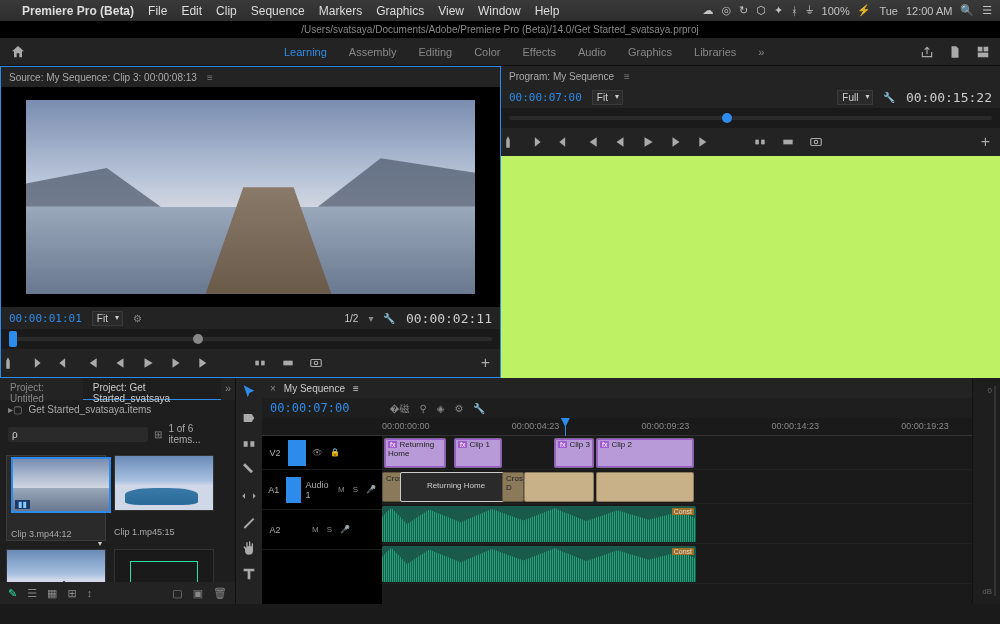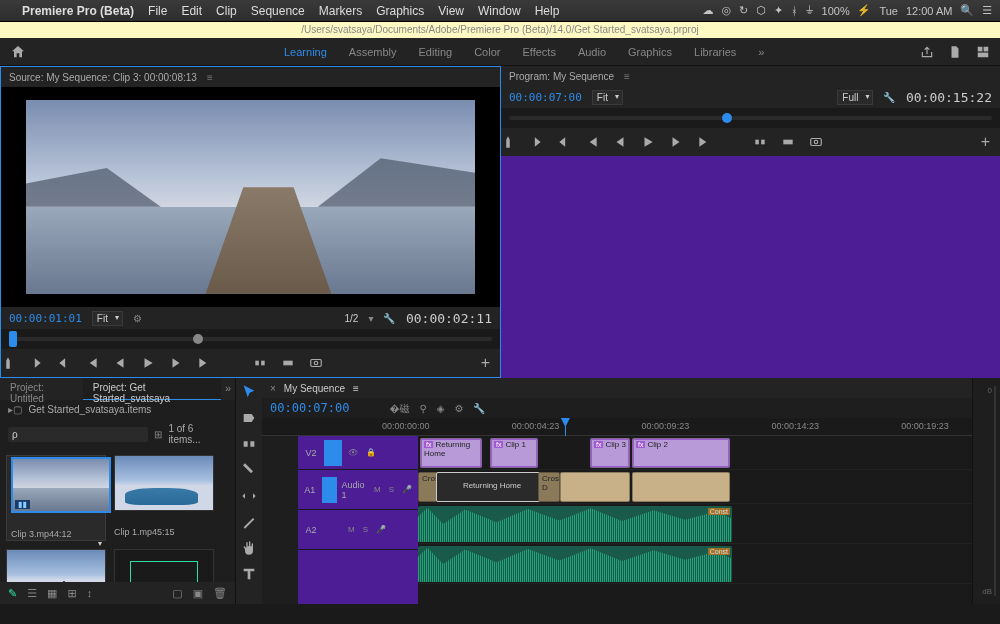--- a/index.html
+++ b/index.html
@@ -2,32 +2,32 @@
 <html><head>
 <meta charset="utf-8">
 <style>
 * { margin: 0; padding: 0; box-sizing: border-box; font-family: -apple-system, "Segoe UI", sans-serif; }
 body { background: #1a1a1a; color: #ccc; font-size: 11px; overflow: hidden; width: 1000px; height: 624px; }
 .menubar { height: 22px; background: linear-gradient(#3a3a3a,#2d2d2d); display: flex; align-items: center; padding: 0 8px; gap: 14px; color: #ddd; font-size: 12px; border-bottom: 1px solid #000; }
 .menubar .app { font-weight: 600; }
 .menubar .spacer { flex: 1; }
 .menubar .status { display: flex; gap: 8px; align-items: center; font-size: 11px; }
 .menubar .status span { opacity: .85; }
-.pathbar { height: 16px; background: #fef9c3; color: #888; font-size: 10px; text-align: center; line-height: 16px; }
+.pathbar { height: 16px; background: #000000; color: #888; font-size: 10px; text-align: center; line-height: 16px; }
 .workspacebar { height: 28px; background: #232323; display: flex; align-items: center; padding: 0 10px; gap: 18px; border-bottom: 1px solid #111; }
 .workspacebar .home { width: 16px; height: 16px; color: #aaa; }
 .workspacebar .tabs { display: flex; gap: 22px; margin-left: 240px; font-size: 11px; }
 .workspacebar .tabs .tab { color: #888; cursor: pointer; }
 .workspacebar .tabs .tab.active { color: #2d8ceb; }
 .workspacebar .right { margin-left: auto; display: flex; gap: 14px; }
 .workspacebar .right .ico { width: 14px; height: 14px; color: #aaa; }
 .panelheader { height: 20px; background: #232323; display: flex; align-items: center; padding: 0 8px; color: #aaa; font-size: 10px; gap: 6px; }
 .panelheader .menu-ico { margin-left: 4px; opacity: .6; }
 .monitors { display: flex; height: 312px; }
-.monitor { flex: 1; background: #4c1d95; display: flex; flex-direction: column; position: relative; }
+.monitor { flex: 1; background: #bef264; display: flex; flex-direction: column; position: relative; }
 .monitor.left { border: 1px solid #2d8ceb; }
 .monitor .viewer { flex: 1; background: #000; display: flex; align-items: center; justify-content: center; position: relative; }
 .monitor .viewer .frame { width: 90%; height: 88%; position: relative; }
 .sky { position:absolute; inset:0; background: linear-gradient(to bottom,#7a8db0 0%,#b8c4d8 40%,#d8dce4 60%); }
 .water-l { position:absolute; left:0;right:0;bottom:0;height:45%; background: linear-gradient(to bottom,#9aa8bb,#6a7890); }
 .dock { position:absolute; bottom:0; left:40%; width:28%; height:55%; background: linear-gradient(to top,#6a5a4a,#8a7a6a); clip-path: polygon(0 100%,100% 100%,70% 0,30% 0); }
 .mtn-l { position:absolute; bottom:45%; left:0; width:30%; height:20%; background:#4a5568; clip-path: polygon(0 100%,100% 100%,60% 0,0 40%); opacity:.7;}
 .mtn-r { position:absolute; bottom:45%; right:0; width:35%; height:25%; background:#4a5568; clip-path: polygon(0 100%,100% 100%,100% 30%,40% 0); opacity:.7;}
 .sky2 { position:absolute; inset:0; background: linear-gradient(to bottom,#6a8bb8 0%,#a8c0e0 45%,#d0d8e8 55%); }
 .lake { position:absolute; bottom:28%; left:10%; right:15%; height:30%; background: linear-gradient(to bottom,#3a7aa8,#2a6a98); border-radius: 40% 40% 20% 20%; }
@@ -75,21 +75,21 @@
 .timeline .tcrow { height:20px; display:flex; align-items:center; padding:0 8px; gap:10px;}
 .timeline .tcrow .tlc { color:#2d8ceb; font-family:monospace; font-size:12px;}
 .timeline .tcrow .ico { color:#888; font-size:10px;}
 .timeline .ruler { height:18px; background:#1a1a1a; display:flex; position:relative; border-bottom:1px solid #333;}
 .timeline .ruler .trackhead { width:120px; }
 .timeline .ruler .ticks { flex:1; position:relative; color:#888; font-size:9px;}
 .timeline .ruler .tick { position:absolute; top:3px; }
 .timeline .ruler .playhead { position:absolute; top:0; bottom:-160px; width:1px; background:#2d8ceb; }
 .timeline .ruler .playhead::before { content:""; position:absolute; top:0; left:-4px; width:9px; height:9px; background:#2d8ceb; clip-path: polygon(0 0,100% 0,50% 100%);}
 .tracks { flex:1; display:flex; }
-.trackheads { width:120px; background:#4c1d95;margin-left:36px; }
+.trackheads { width:120px; background:#000000; }
 .trackheads .th { height:34px; border-bottom:1px solid #1a1a1a; display:flex; align-items:center; padding:0 4px; gap:4px; font-size:9px; color:#aaa;}
 .trackheads .th .lbl { width:18px; text-align:center; }
 .trackheads .th .tgt { width:18px; height:26px; background:#2d8ceb; }
 .trackheads .th.audio { height:40px; }
 .trackheads .th .tbtn { font-size:8px; color:#888; padding:0 2px;}
 .trackbody { flex:1; position:relative; background:#1a1a1a; overflow:hidden;}
 .lane { position:absolute; left:0; right:0; height:34px; border-bottom:1px solid #222;}
 .lane.a { height:40px; }
 .clip { position:absolute; height:30px; top:2px; border-radius:2px; font-size:8px; color:#222; padding:1px 3px; overflow:hidden; border:1px solid rgba(0,0,0,.3);}
 .clip.purple { background:#b89ad8;}

